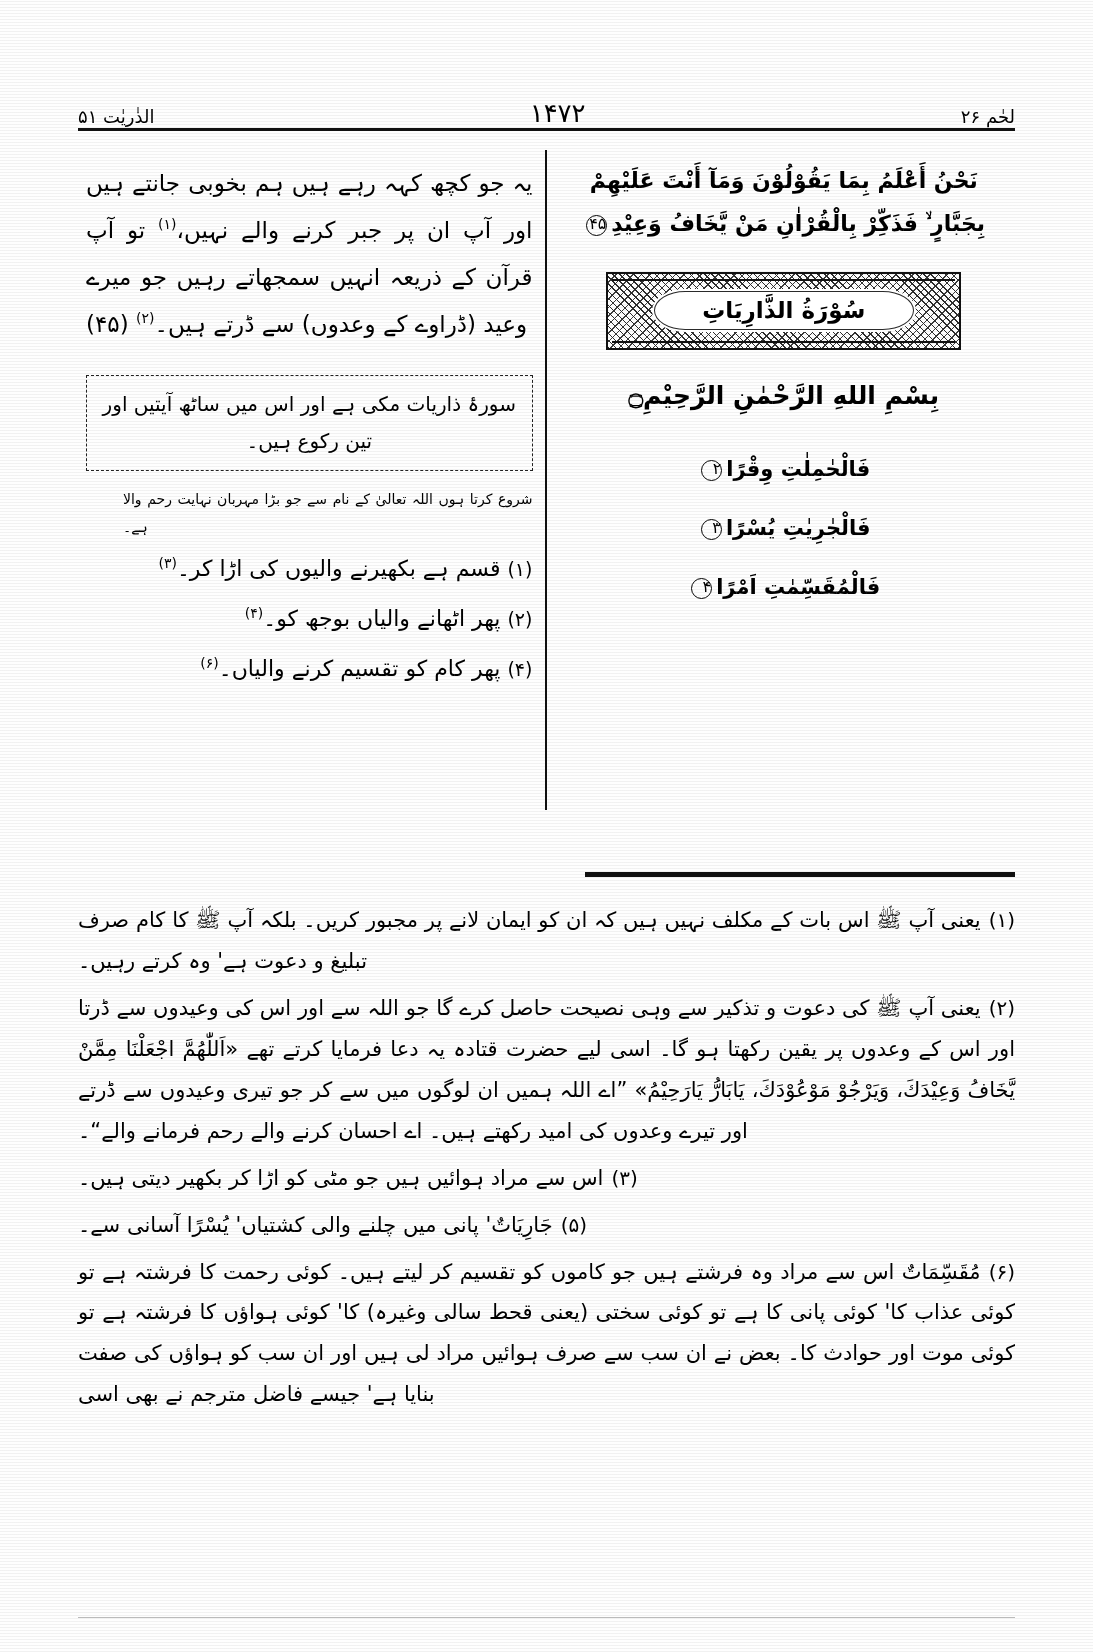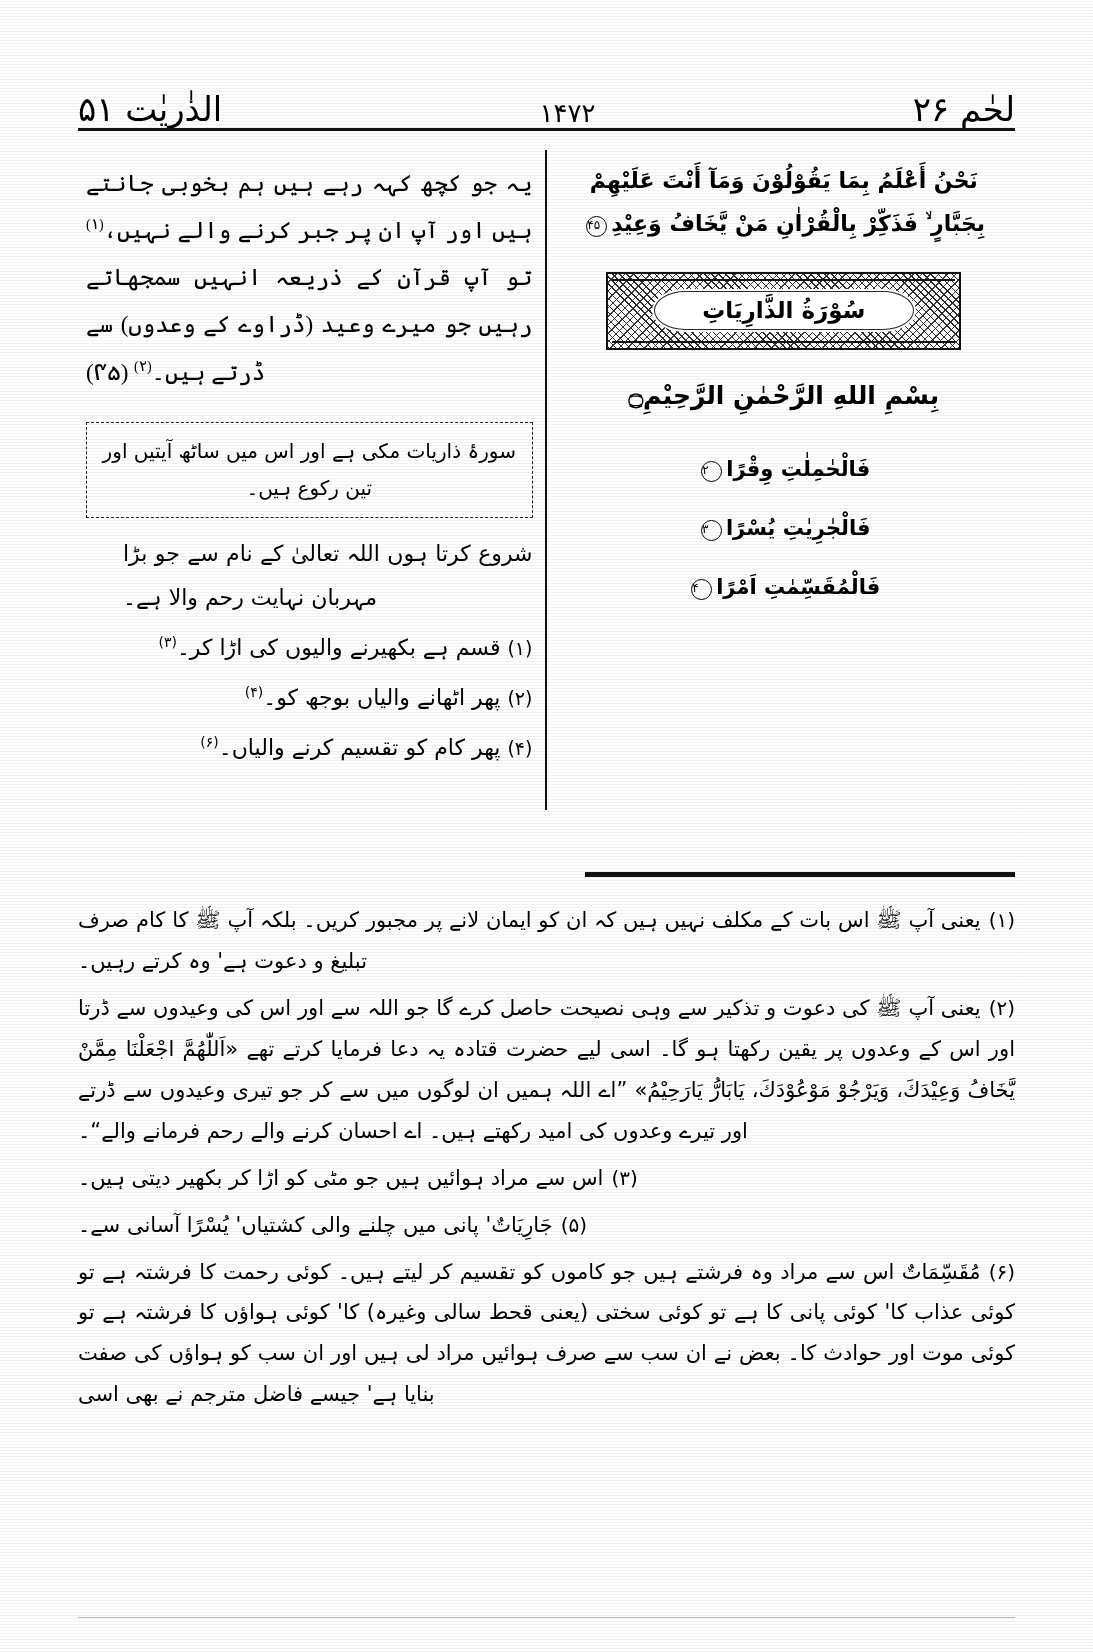--- a/index.html
+++ b/index.html
@@ -13,21 +13,21 @@
     position:absolute;inset:0;
     background:#fefefe;
     overflow:hidden;
   }
   
   .header{
     position:absolute;top:74px;right:78px;left:78px;height:52px;
     display:flex;align-items:flex-end;justify-content:space-between;
     direction:rtl;
   }
-  .header .h-item{font-size:34px;line-height:1;white-space:nowrap;font-family:"DejaVu Sans",sans-serif;}
+  .header .h-item{font-size:18px;line-height:1;white-space:nowrap;font-family:"DejaVu Sans",sans-serif;}
   .header .h-center{font-size:26px;letter-spacing:1px;}
   .rule-top{
     position:absolute;top:128px;right:78px;left:78px;height:0;
     border-top:3px solid #111;
   }
   
   .body-cols{
     position:absolute;top:150px;right:78px;left:78px;height:660px;
     display:flex;direction:rtl;
   }
@@ -40,22 +40,22 @@
   }
   
   .ayah-block{
     font-family:"DejaVu Sans","Liberation Sans",sans-serif;
     font-size:22px;line-height:1.95;direction:rtl;text-align:center;
     font-weight:600;letter-spacing:0px;
   }
   .ayah-line{display:block;margin:0 0 2px 0;}
   .ayah-num{
     display:inline-block;border:1.6px solid #000;border-radius:50%;
-    width:19px;height:19px;line-height:16px;font-size:12px;
-    text-align:left;margin:0 4px;vertical-align:2px;font-weight:400;
+    width:19px;height:19px;line-height:16px;font-size:16px;
+    text-align:right;margin:0 4px;vertical-align:2px;font-weight:400;
   }
   
   .surah-banner{
     margin:26px auto 28px auto;width:355px;height:78px;position:relative;
     border:2px solid #111;box-sizing:border-box;
     background:
       repeating-linear-gradient(45deg,#2b2b2b 0px,#2b2b2b 1px,transparent 1px,transparent 5px),
       repeating-linear-gradient(-45deg,#3a3a3a 0px,#3a3a3a 1px,transparent 1px,transparent 6px),
       radial-gradient(circle at 12% 50%, #555 0 1px, transparent 1px),
       #ffffff;
@@ -76,29 +76,29 @@
   .surah-name{font-size:23px;font-weight:700;line-height:1.1;white-space:nowrap;}
   .bismillah-ar{
     margin-top:16px;font-size:25px;font-weight:700;text-align:center;line-height:1.4;
     letter-spacing:1px;
   }
   .ayat-list{margin-top:36px;}
   .ayat-list .ayah-line{font-size:21px;margin-bottom:18px;}
   
   .urdu-par{
     font-size:23px;line-height:2.05;direction:rtl;text-align:justify;
-    text-align-last:left;font-weight:500;font-family:Liberation Serif, serif;
+    text-align-last:left;font-weight:500;
   }
   .sup{font-size:14px;vertical-align:super;}
   .note-box{
     margin:26px 0 14px 0;border:1.6px dashed #222;padding:10px 14px;
     font-size:20px;line-height:1.85;text-align:center;direction:rtl;
   }
   .bismillah-ur{
-    font-size:22px;line-height:2.0;text-align:justify;text-align-last:left;direction:rtl;
+    font-size:14px;line-height:2.0;text-align:justify;text-align-last:left;direction:rtl;
     margin-bottom:6px;
     margin-left:37px;
   }
   .tr-line{
     font-size:22px;line-height:2.0;direction:rtl;text-align:right;margin-bottom:6px;
     white-space:nowrap;
   }
   .tr-num{font-size:19px;}
   
   .rule-foot{

